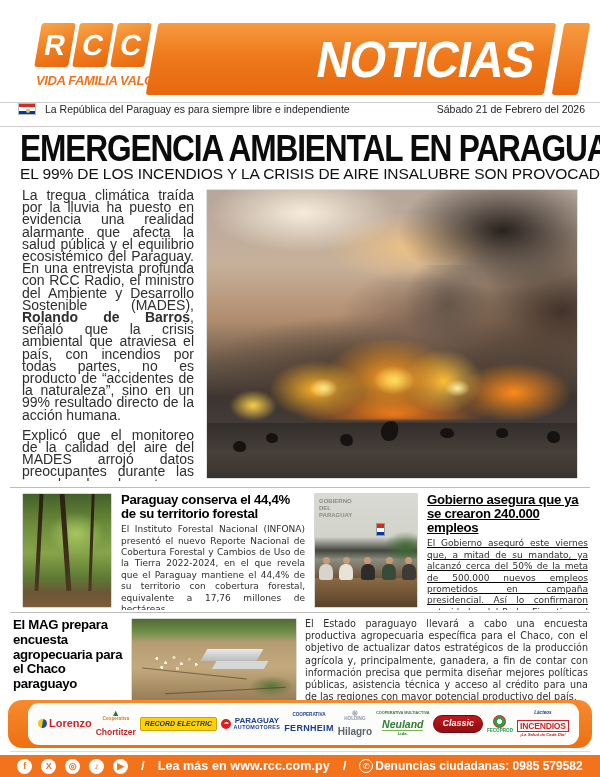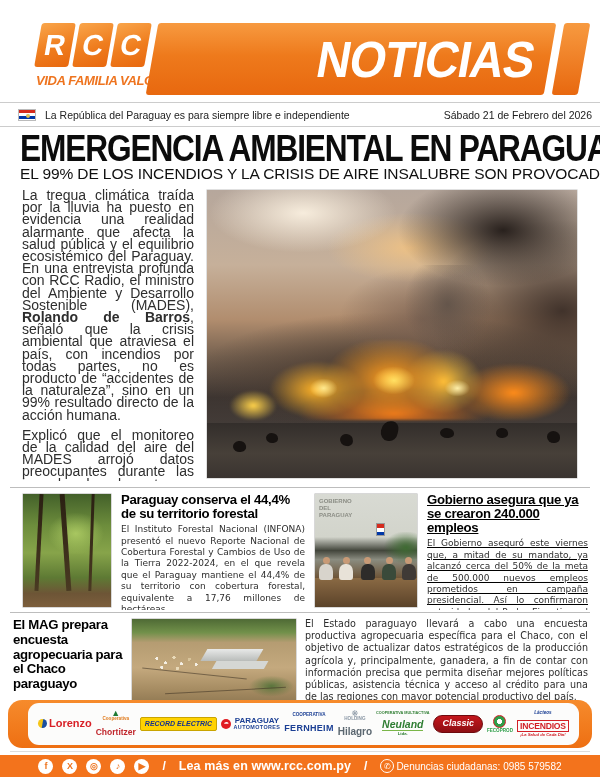--- a/index.html
+++ b/index.html
@@ -18,28 +18,28 @@
   .banner { position:absolute; top:23px; left:152px; width:398px; height:72px;
     background:linear-gradient(180deg,#f79a40 0%,#ee7a1c 45%,#e8680f 100%);
     transform:skewX(-10deg); border-radius:3px;
     display:flex; align-items:center; justify-content:flex-end; padding-right:16px; }
   .banner-title { color:#fff; font-weight:bold; font-size:47px; letter-spacing:-1px; white-space:nowrap; transform:scaleY(1.08); }
   .banner-stripe { position:absolute; top:23px; left:558px; width:26px; height:72px;
     background:linear-gradient(180deg,#f79a40 0%,#e8680f 100%); transform:skewX(-10deg); border-radius:3px; }
 
   .motto-row { position:absolute; top:102px; left:0; width:600px; height:25px;
     border-top:1px solid #cccccc; border-bottom:1px solid #cccccc;
-    display:flex; align-items:center; }
+    display:flex; }
   .flag { width:18px; height:12px; margin-left:18px; position:relative;
     display:flex; flex-direction:column; border:0.5px solid #bbb; }
   .flag .fr { flex:1; background:#d52b1e; } .flag .fw { flex:1; background:#fff; } .flag .fb { flex:1; background:#0038a8; }
   .flag .emblem { position:absolute; left:7px; top:4.5px; width:4px; height:4px; border-radius:50%;
     background:radial-gradient(circle,#e8c54a 40%,#8899aa 100%); }
   .motto-text { font-size:10.5px; color:#222; margin-left:9px; }
-  .motto-date { font-size:10.5px; color:#222; margin-left:auto; margin-right:8px; }
+  .motto-date { font-size:10.5px; color:#222; margin-left:auto; margin-right:15px; }
 
   
   .headline { position:absolute; top:130px; left:20px; width:580px;
     font-size:33px; font-weight:bold; color:#0c0c0c; letter-spacing:-1.2px; white-space:nowrap;
     transform:scale(0.96,1.1); transform-origin:left center; }
   .subheadline { position:absolute; top:165px; left:20px; width:580px;
     font-size:15.5px; color:#101010; letter-spacing:-0.1px; white-space:nowrap; }
 
   .lead-body { position:absolute; top:189px; left:22px; width:556px; height:292px; display:flex; gap:12px; }
   .lead-text { width:172px; font-family:Liberation Sans, sans-serif; font-size:14px; line-height:12.2px;
@@ -172,21 +172,21 @@
 
   
   .footer { position:absolute; top:755px; left:0; width:600px; height:22px; background:#f3731c;
     display:flex; align-items:center; justify-content:center; gap:9px; }
   .soc { width:15px; height:15px; border-radius:50%; background:#fff; color:#ee741f;
     font-size:9px; font-weight:bold; display:flex; align-items:center; justify-content:center; line-height:1; }
   .f-slash { color:#fff; font-size:12px; font-weight:bold; margin:0 4px; }
   .f-read { color:#fff; font-size:12.5px; font-weight:bold; letter-spacing:0.1px; }
   .wa { width:14px; height:14px; border-radius:50%; border:1.3px solid #fff; color:#fff; font-size:8px;
     display:flex; align-items:center; justify-content:center; margin-right:2px; }
-  .f-reports { color:#fff; font-size:10px; font-weight:normal;text-align:right; }
+  .f-reports { color:#fff; font-size:12px; font-weight:bold;text-align:right; }
   .f-right { display:flex; align-items:center; }
 </style>
 </head>
 <body>
 
 <div class="page">
 
   <div class="header">
     <div class="logo-box b1">R</div>
     <div class="logo-box b2">C</div>

